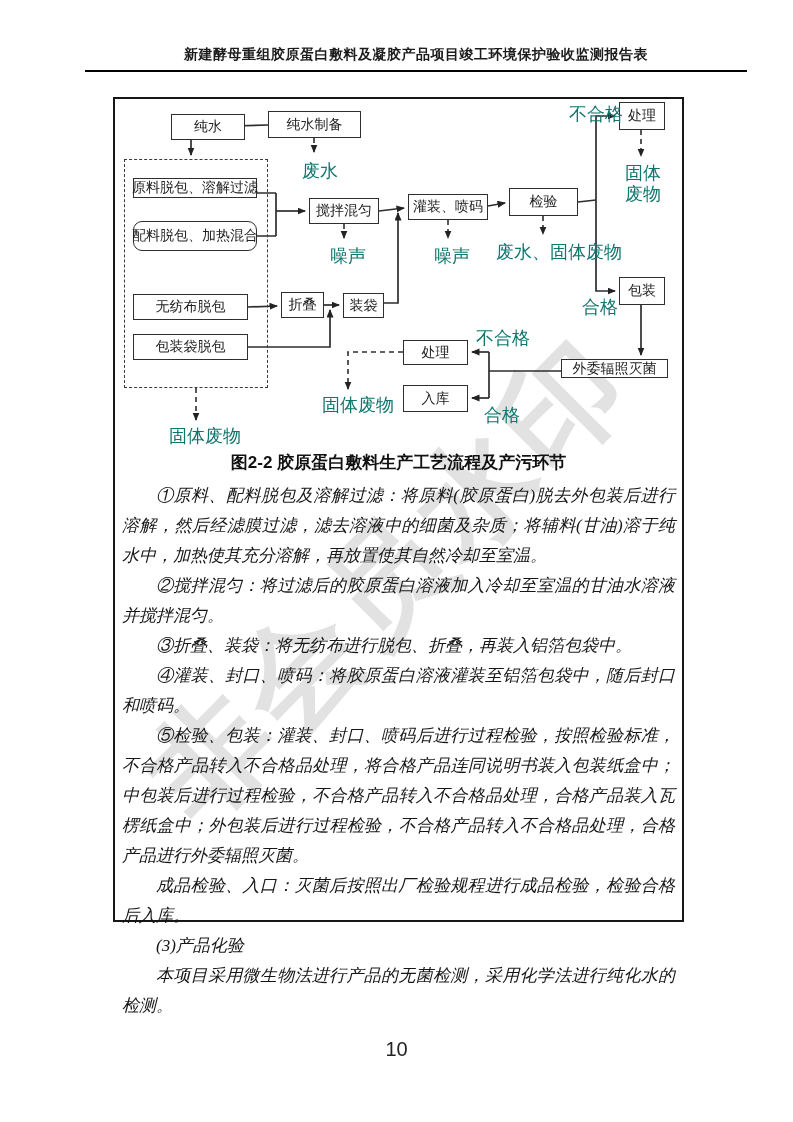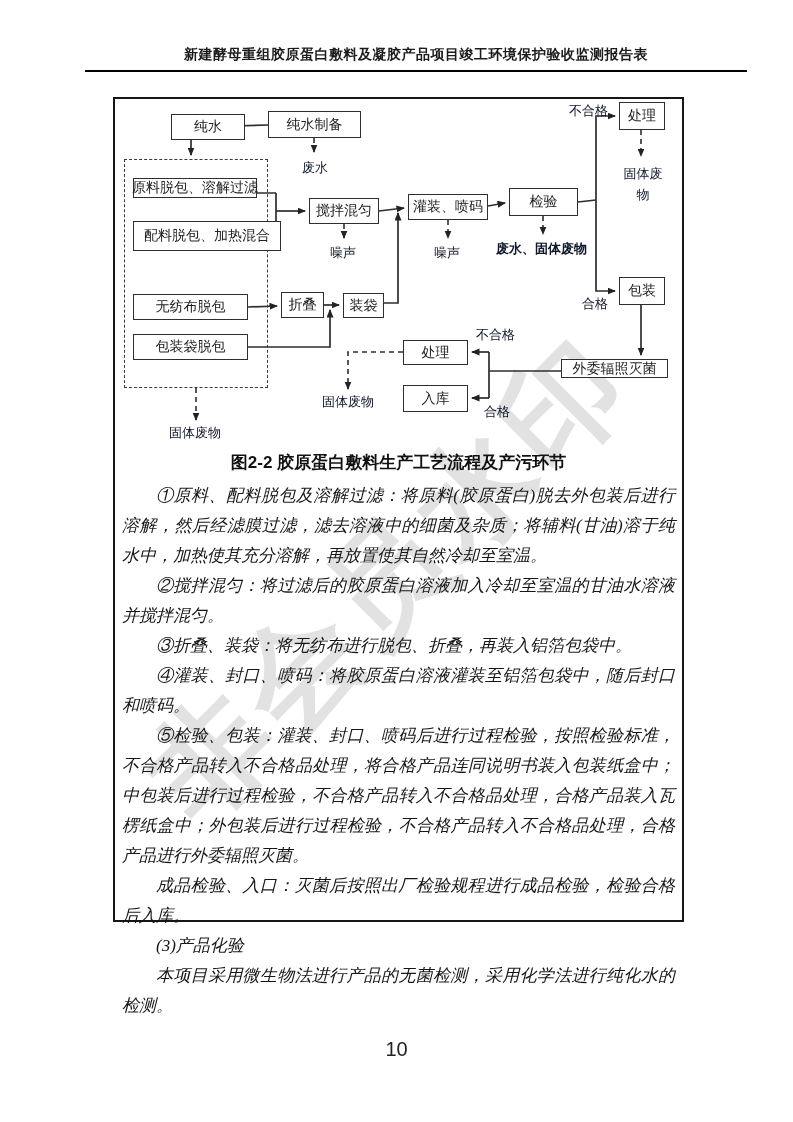--- a/index.html
+++ b/index.html
@@ -36,21 +36,21 @@
   .flowchart { position:absolute; left:0; top:0; width:567px; height:352px; }
   .flowchart svg { position:absolute; left:0; top:0; }
   .fbox {
     position:absolute; border:1.5px solid #2e2e2e; background:#fff;
     display:flex; align-items:center; justify-content:center;
     font-size:14px; color:#222; white-space:nowrap;
     font-family:"Liberation Sans", sans-serif;
   }
   .dashed-zone { position:absolute; border:1.6px dashed #3a3a3a; background:transparent; }
   .flabel {
-    position:absolute; font-size:13px; color:#0f172a; white-space:nowrap;
+    position:absolute; font-size:18px; color:#0f766e; white-space:nowrap;
     font-family:"Liberation Sans", sans-serif;
   }
   .flabel.wrap2 { white-space:normal; width:40px; line-height:21px; text-align:center; }
 
   
   .fig-caption {
     position:absolute; top:352px; left:0; width:100%;
     text-align:center; font-weight:bold; font-size:17px;
     font-family:"Liberation Sans", sans-serif; color:#111;
   }
@@ -119,38 +119,38 @@
             <path d="M81,289 L81,321" marker-end="url(#ar)"></path>
             <path d="M288,253 L233,253 L233,290" marker-end="url(#ar)"></path>
           </g>
         </svg>
 
         <div class="dashed-zone" style="left:9px; top:60px; width:144px; height:229px;"></div>
 
         <div class="fbox" style="left:56px;  top:15px;  width:74px;  height:26px;">纯水</div>
         <div class="fbox" style="left:153px; top:12px;  width:93px;  height:27px;">纯水制备</div>
         <div class="fbox" style="left:18px;  top:79px;  width:124px; height:20px;">原料脱包、溶解过滤</div>
-        <div class="fbox" style="left:18px;  top:122px; width:148px; height:30px;">配料脱包、加热混合</div>
+        <div class="fbox" style="left:18px;  top:122px; width:124px; height:30px;border-radius:9px;">配料脱包、加热混合</div>
         <div class="fbox" style="left:194px; top:99px;  width:70px;  height:26px;">搅拌混匀</div>
         <div class="fbox" style="left:293px; top:95px;  width:80px;  height:26px;">灌装、喷码</div>
         <div class="fbox" style="left:394px; top:89px;  width:69px;  height:28px;">检验</div>
         <div class="fbox" style="left:504px; top:3px;   width:46px;  height:28px;">处理</div>
         <div class="fbox" style="left:504px; top:178px; width:46px;  height:28px;">包装</div>
         <div class="fbox" style="left:18px;  top:195px; width:115px; height:26px;">无纺布脱包</div>
         <div class="fbox" style="left:166px; top:193px; width:43px;  height:26px;">折叠</div>
         <div class="fbox" style="left:228px; top:194px; width:41px;  height:25px;">装袋</div>
         <div class="fbox" style="left:18px;  top:235px; width:115px; height:26px;">包装袋脱包</div>
         <div class="fbox" style="left:288px; top:241px; width:65px;  height:25px;">处理</div>
         <div class="fbox" style="left:288px; top:286px; width:65px;  height:27px;">入库</div>
         <div class="fbox" style="left:446px; top:260px; width:107px; height:19px;">外委辐照灭菌</div>
 
         <span class="flabel" style="left:187px; top:60px;">废水</span>
         <span class="flabel" style="left:215px; top:145px;">噪声</span>
         <span class="flabel" style="left:319px; top:145px;">噪声</span>
-        <span class="flabel" style="left:381px; top:141px;font-weight:bold;">废水、固体废物</span>
+        <span class="flabel" style="left:381px; top:141px;">废水、固体废物</span>
         <span class="flabel" style="left:454px; top:3px;">不合格</span>
         <span class="flabel wrap2" style="left:508px; top:64px;">固体废物</span>
         <span class="flabel" style="left:467px; top:196px;">合格</span>
         <span class="flabel" style="left:361px; top:227px;">不合格</span>
         <span class="flabel" style="left:369px; top:304px;">合格</span>
         <span class="flabel" style="left:207px; top:294px;">固体废物</span>
         <span class="flabel" style="left:54px;  top:325px;">固体废物</span>
       </div>
 
       <div class="fig-caption">图2-2  胶原蛋白敷料生产工艺流程及产污环节</div>

